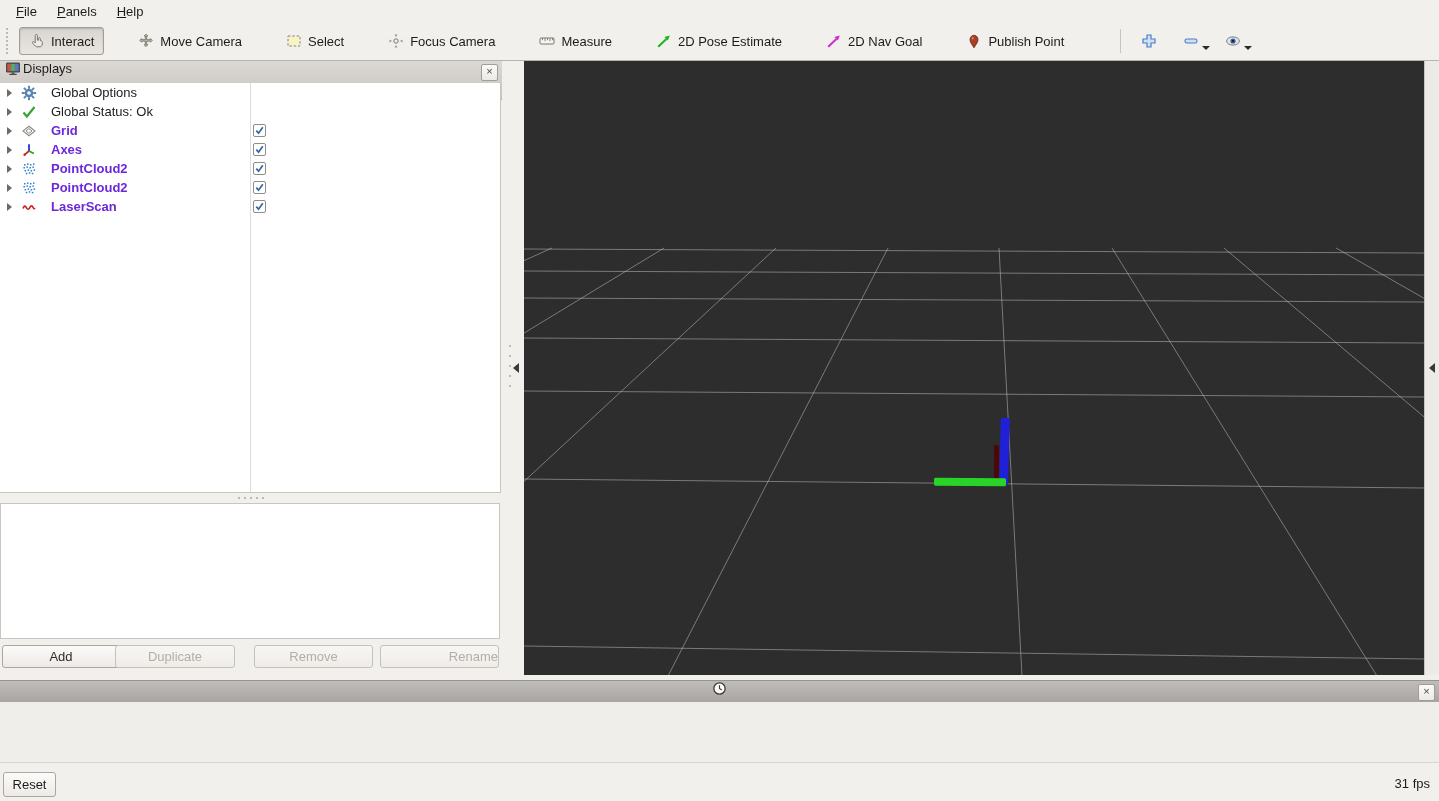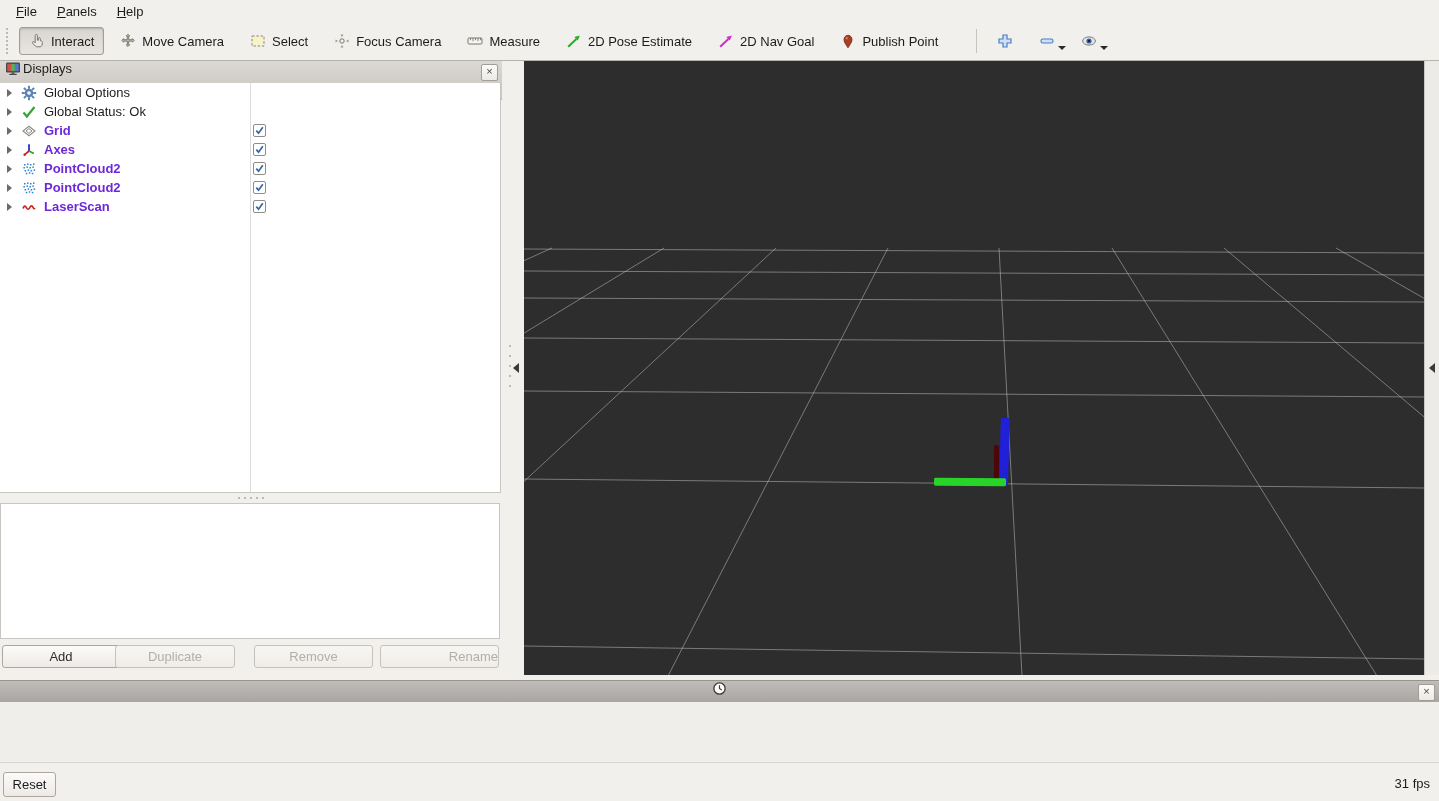--- a/index.html
+++ b/index.html
@@ -5,39 +5,39 @@
   html,body{margin:0;padding:0;}
   #root{position:relative;width:1439px;height:801px;background:#f2f0ec;overflow:hidden;
         font-family:"Liberation Sans",sans-serif;font-size:13px;color:#1c1c1c;}
   
   #menubar{position:absolute;left:0;top:0;width:100%;height:22px;display:flex;align-items:center;padding-left:6px;}
   .menu-item{padding:2px 10px;cursor:default;}
   .menu-item u{text-decoration:underline;}
   
   #toolbar{position:absolute;left:0;top:22px;width:100%;height:39px;display:flex;align-items:center;padding-left:4px;border-bottom:1px solid #b7b3ad;box-sizing:border-box;}
   .tb-handle{width:3px;height:26px;border-left:2px dotted #bcb8b2;margin:0 8px 0 2px;}
-  .tool{display:flex;align-items:center;gap:6px;padding:5px 9px;margin-right:6px;border:1px solid transparent;border-radius:3px;white-space:nowrap;}
+  .tool{display:flex;align-items:center;gap:6px;padding:5px 9px;margin-right:24px;border:1px solid transparent;border-radius:3px;white-space:nowrap;}
   .tool.active{background:linear-gradient(#d8d4cf,#e9e6e2);border-color:#a29d97;box-shadow:inset 0 1px 2px rgba(0,0,0,.18);}
   .tool .ticon{width:16px;height:16px;display:inline-block;}
   .tsep{width:1px;height:24px;background:#c7c3bd;margin:0 15px 0 22px;}
   .iconbtn{position:relative;padding:4px;margin-right:16px;}
   .caret{position:absolute;right:-7px;bottom:3px;width:0;height:0;border-left:4px solid transparent;border-right:4px solid transparent;border-top:4px solid #2c2a27;}
   
   #main{position:absolute;left:0;top:61px;width:100%;height:614px;}
   #displays-panel{position:absolute;left:0;top:0;width:502px;height:614px;}
   .panel-header{height:39px;background:linear-gradient(#dcd8d4,#c7c3bf);border-bottom:1px solid #b2aea8;display:flex;align-items:flex-start;padding:0 5px;gap:2px;box-sizing:border-box;position:relative;}
   .panel-header .phicon{width:16px;height:15px;}
   .closebox{position:absolute;right:4px;top:3px;width:15px;height:15px;border:1px solid #a19d97;border-radius:2px;background:linear-gradient(#fbfaf8,#eceae6);
             font-size:11px;line-height:13px;text-align:center;color:#4a4845;}
   #tree{position:absolute;left:0;top:22px;width:501px;height:410px;background:#fff;border-right:1px solid #c9c5c0;border-bottom:1px solid #c9c5c0;box-sizing:border-box;}
   #tree .coldiv{position:absolute;left:250px;top:0;bottom:0;width:1px;background:#dcdcdc;}
   .trow{position:relative;height:19px;display:flex;align-items:center;}
   .expander{margin-left:7px;width:0;height:0;border-top:4px solid transparent;border-bottom:4px solid transparent;border-left:5px solid #6e6a62;flex:none;}
   .ricon{margin-left:9px;width:16px;height:16px;flex:none;}
-  .rlabel{margin-left:7px;}
+  .rlabel{margin-left:14px;}
   .rlabel.display{color:#6d28d9;font-weight:bold;}
   .rowcheck{position:absolute;left:253px;top:3px;width:13px;height:13px;background:#fff;border:1px solid #908c86;border-radius:2px;box-sizing:border-box;}
   #tree-gap{position:absolute;left:0;top:432px;width:502px;height:10px;display:flex;align-items:center;justify-content:center;gap:4px;}
   #tree-gap i{width:2px;height:2px;border-radius:50%;background:#a9a5a0;}
   #descbox{position:absolute;left:0;top:442px;width:500px;height:136px;background:#fff;border:1px solid #c9c5c0;box-sizing:border-box;}
   #dbuttons .btn{position:absolute;top:584px;height:23px;border:1px solid #aca69e;border-radius:3px;background:linear-gradient(#fcfbfa,#edeae6);
                  text-align:center;line-height:21px;color:#2e2d2a;box-sizing:border-box;}
   #dbuttons .btn.disabled{color:#b2aea8;border-color:#c6c1bb;background:linear-gradient(#f8f6f3,#efece8);}
   
   #vsplit{position:absolute;left:502px;top:0;width:22px;height:614px;}

